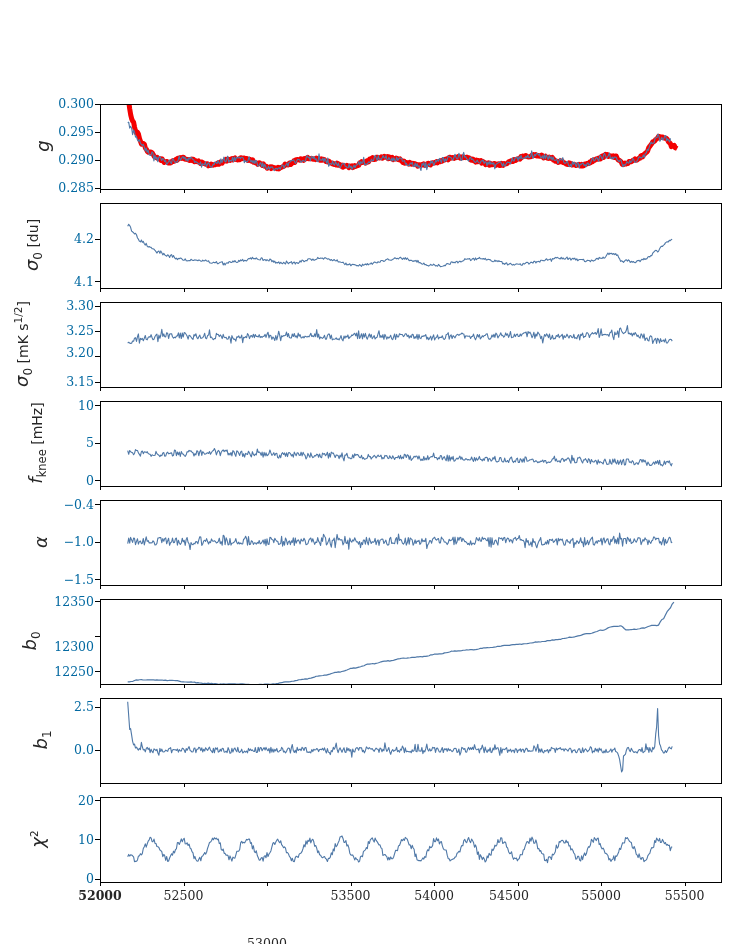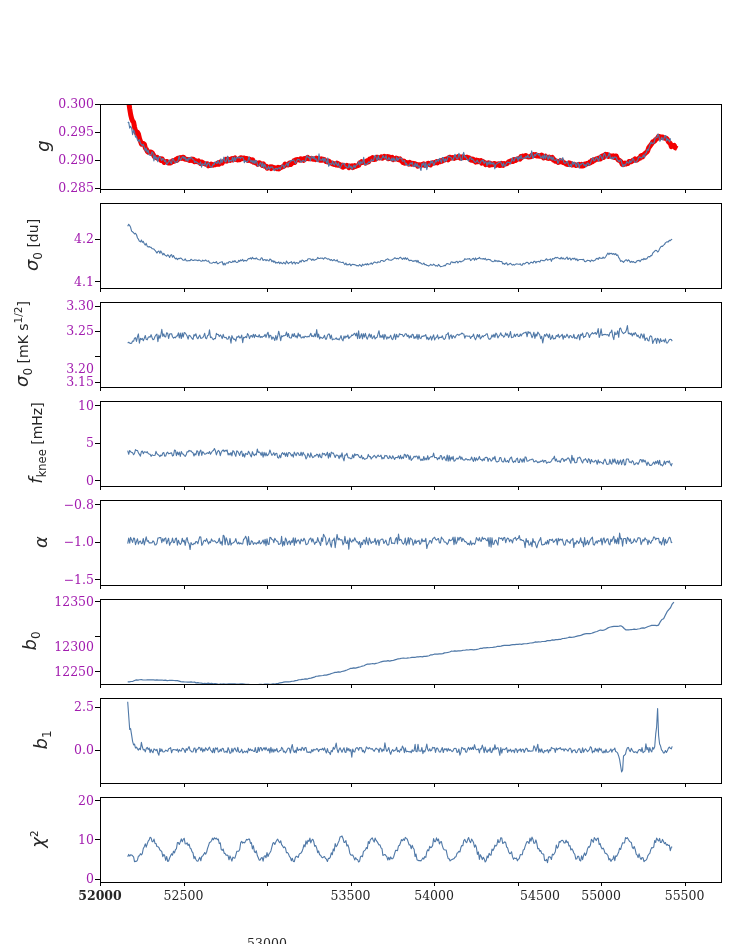--- a/index.html
+++ b/index.html
@@ -6,21 +6,21 @@
   .figure{position:relative;width:729px;height:944px;background:#ffffff;overflow:hidden;
           font-family:"DejaVu Serif",serif;color:#000;}
   .fig-title{position:absolute;top:10px;left:0;width:729px;text-align:center;
              font-size:13px;color:#262626;}
   .panel{position:absolute;left:100px;width:620px;height:84px;border:1px solid #000;
          box-sizing:content-box;background:#fff;}
   .panel svg{position:absolute;left:0;top:0;display:block;}
   .ytick-mark{position:absolute;width:5px;height:1px;background:#000;}
   .xtick-mark{position:absolute;width:1px;height:4px;background:#000;}
   .ytick-label{position:absolute;left:18px;width:76px;text-align:right;
-               font-size:12.5px;line-height:14px;color:#a21caf;}
+               font-size:12.5px;line-height:14px;color:#0369a1;}
   .xtick-label{position:absolute;width:64px;text-align:center;
                font-size:12.5px;line-height:15px;color:#262626;}
   .xaxis-label{position:absolute;left:100px;width:620px;top:904px;text-align:center;
                font-size:17px;color:#262626;}
   .ylabel{position:absolute;white-space:nowrap;transform:translate(-50%,-50%) rotate(-90deg);
           color:#262626;}
   .lp-var{font-family:"DejaVu Sans",sans-serif;font-style:italic;font-size:18px;}
   .lp-sub{font-family:"DejaVu Sans",sans-serif;font-size:12px;vertical-align:-4px;}
   .lp-usub{font-family:"DejaVu Sans",sans-serif;font-size:11.5px;vertical-align:-4px;}
   .lp-sup{font-family:"DejaVu Sans",sans-serif;font-size:10.5px;vertical-align:6px;}
@@ -73,21 +73,21 @@
     <div class="xtick-mark" style="left: 684.6px; top: 288px;"></div>
     <div class="ylabel" style="left: 33px; top: 245px;"><span class="lp-var">σ</span><span class="lp-sub">0</span><span class="lp-unit"> [du]</span></div>
     <div class="panel" style="top: 302px;">
       <svg width="620" height="84">
         <path d="M26.7 40.14L27.7 39.22L28.7 40.21L29.6 40.40L30.6 40.32L31.6 38.07L32.6 38.31L33.5 35.21L34.5 34.69L35.5 38.45L36.5 33.56L37.4 30.90L38.4 40.25L39.4 35.30L40.4 36.48L41.3 35.38L42.3 37.73L43.3 35.28L44.3 32.46L45.2 36.35L46.2 36.82L47.2 34.46L48.2 33.59L49.1 34.27L50.1 31.66L51.1 34.72L52.0 36.66L53.0 36.16L54.0 33.44L55.0 31.97L55.9 31.19L56.9 38.76L57.9 32.12L58.9 35.26L59.8 32.23L60.8 26.29L61.8 33.49L62.8 30.84L63.7 33.62L64.7 33.85L65.7 29.71L66.7 30.51L67.6 35.51L68.6 31.01L69.6 30.89L70.6 30.78L71.5 33.75L72.5 35.06L73.5 34.27L74.5 34.84L75.4 33.11L76.4 32.94L77.4 29.83L78.3 34.98L79.3 30.06L80.3 35.54L81.3 29.92L82.2 34.04L83.2 29.60L84.2 30.04L85.2 31.45L86.1 33.09L87.1 36.12L88.1 32.21L89.1 32.74L90.0 34.03L91.0 35.51L92.0 36.38L93.0 31.66L93.9 32.87L94.9 30.76L95.9 34.73L96.9 35.74L97.8 33.72L98.8 32.08L99.8 35.40L100.8 34.95L101.7 34.81L102.7 32.93L103.7 30.25L104.6 35.10L105.6 35.66L106.6 32.60L107.6 32.11L108.5 26.78L109.5 34.64L110.5 34.09L111.5 35.81L112.4 36.73L113.4 35.44L114.4 35.65L115.4 30.41L116.3 31.57L117.3 31.42L118.3 33.59L119.3 31.92L120.2 33.13L121.2 35.56L122.2 31.37L123.2 34.33L124.1 34.66L125.1 34.23L126.1 36.19L127.1 36.06L128.0 33.29L129.0 34.74L130.0 40.18L130.9 32.61L131.9 35.13L132.9 36.35L133.9 36.12L134.8 38.13L135.8 33.90L136.8 34.21L137.8 32.93L138.7 34.99L139.7 34.62L140.7 32.12L141.7 39.62L142.6 34.25L143.6 34.77L144.6 33.59L145.6 34.62L146.5 30.65L147.5 31.96L148.5 35.58L149.5 33.08L150.4 32.51L151.4 34.17L152.4 31.23L153.4 34.72L154.3 31.46L155.3 33.56L156.3 33.31L157.2 34.03L158.2 31.64L159.2 34.56L160.2 33.49L161.1 34.34L162.1 33.41L163.1 33.23L164.1 31.38L165.0 34.39L166.0 31.30L167.0 29.21L168.0 34.94L168.9 32.10L169.9 32.73L170.9 36.33L171.9 33.97L172.8 35.06L173.8 37.49L174.8 32.50L175.8 36.98L176.7 33.25L177.7 28.23L178.7 32.44L179.7 37.61L180.6 32.79L181.6 33.65L182.6 32.61L183.5 32.69L184.5 32.22L185.5 29.11L186.5 33.69L187.4 30.48L188.4 34.50L189.4 35.06L190.4 34.89L191.3 30.96L192.3 33.52L193.3 30.49L194.3 34.03L195.2 32.83L196.2 34.94L197.2 30.11L198.2 33.22L199.1 31.61L200.1 34.84L201.1 34.64L202.1 33.60L203.0 34.88L204.0 33.16L205.0 33.57L206.0 34.13L206.9 33.28L207.9 33.82L208.9 32.33L209.8 30.28L210.8 33.47L211.8 32.79L212.8 33.79L213.7 30.79L214.7 33.67L215.7 26.65L216.7 34.32L217.6 31.10L218.6 35.92L219.6 34.09L220.6 34.75L221.5 35.43L222.5 34.44L223.5 32.32L224.5 36.22L225.4 36.18L226.4 32.53L227.4 31.08L228.4 31.14L229.3 35.69L230.3 32.04L231.3 36.91L232.3 36.13L233.2 36.29L234.2 36.01L235.2 34.84L236.1 36.48L237.1 35.89L238.1 36.86L239.1 34.91L240.0 32.63L241.0 36.38L242.0 37.80L243.0 33.01L243.9 35.22L244.9 33.09L245.9 34.11L246.9 31.92L247.8 35.59L248.8 34.13L249.8 33.75L250.8 31.92L251.7 32.41L252.7 31.11L253.7 30.27L254.7 32.86L255.6 30.09L256.6 35.69L257.6 27.73L258.6 35.55L259.5 33.65L260.5 30.71L261.5 35.83L262.4 30.67L263.4 34.09L264.4 30.28L265.4 34.55L266.3 36.18L267.3 33.42L268.3 30.85L269.3 34.25L270.2 31.40L271.2 35.71L272.2 34.25L273.2 32.65L274.1 36.01L275.1 34.68L276.1 34.18L277.1 30.69L278.0 27.76L279.0 34.45L280.0 32.64L281.0 34.56L281.9 31.58L282.9 36.30L283.9 31.37L284.9 33.52L285.8 36.15L286.8 33.89L287.8 35.15L288.7 34.05L289.7 32.31L290.7 35.90L291.7 36.68L292.6 34.01L293.6 30.97L294.6 36.46L295.6 31.31L296.5 33.92L297.5 33.91L298.5 30.72L299.5 31.49L300.4 31.50L301.4 31.64L302.4 33.56L303.4 32.53L304.3 30.74L305.3 30.82L306.3 33.51L307.3 32.10L308.2 35.09L309.2 32.71L310.2 34.53L311.2 31.25L312.1 31.47L313.1 35.52L314.1 33.64L315.0 35.16L316.0 31.34L317.0 36.41L318.0 31.47L318.9 35.08L319.9 35.64L320.9 33.13L321.9 33.56L322.8 32.78L323.8 32.95L324.8 31.59L325.8 36.19L326.7 34.26L327.7 36.71L328.7 34.92L329.7 33.16L330.6 37.08L331.6 34.17L332.6 31.86L333.6 36.99L334.5 34.96L335.5 34.36L336.5 31.88L337.5 35.92L338.4 34.41L339.4 34.33L340.4 34.57L341.3 32.75L342.3 35.62L343.3 36.50L344.3 35.35L345.2 31.54L346.2 31.28L347.2 29.70L348.2 36.13L349.1 33.05L350.1 31.77L351.1 35.52L352.1 32.61L353.0 33.53L354.0 34.80L355.0 32.72L356.0 31.72L356.9 31.26L357.9 32.48L358.9 31.23L359.9 31.20L360.8 29.99L361.8 30.74L362.8 31.00L363.8 35.21L364.7 32.87L365.7 32.97L366.7 33.16L367.6 33.26L368.6 33.00L369.6 35.44L370.6 33.48L371.5 33.44L372.5 31.11L373.5 34.61L374.5 36.80L375.4 34.63L376.4 31.50L377.4 34.03L378.4 31.59L379.3 35.86L380.3 34.69L381.3 32.70L382.3 33.94L383.2 32.50L384.2 32.51L385.2 30.94L386.2 30.74L387.1 34.49L388.1 36.10L389.1 36.08L390.1 34.96L391.0 32.03L392.0 33.97L393.0 31.31L393.9 34.32L394.9 30.13L395.9 31.30L396.9 34.95L397.8 33.35L398.8 32.03L399.8 29.82L400.8 32.60L401.7 32.33L402.7 34.21L403.7 33.18L404.7 29.93L405.6 32.30L406.6 30.90L407.6 34.35L408.6 31.96L409.5 28.51L410.5 34.60L411.5 34.33L412.5 34.07L413.4 31.12L414.4 33.56L415.4 31.48L416.4 31.13L417.3 33.46L418.3 33.40L419.3 30.96L420.2 32.95L421.2 31.00L422.2 30.52L423.2 29.69L424.1 29.70L425.1 28.96L426.1 33.77L427.1 28.44L428.0 30.15L429.0 29.12L430.0 31.23L431.0 34.63L431.9 32.88L432.9 29.26L433.9 35.32L434.9 30.95L435.8 33.06L436.8 29.02L437.8 30.51L438.8 32.06L439.7 35.60L440.7 33.31L441.7 40.04L442.7 34.85L443.6 31.46L444.6 33.16L445.6 30.87L446.5 32.33L447.5 34.63L448.5 31.02L449.5 36.45L450.4 35.23L451.4 32.25L452.4 36.05L453.4 35.36L454.3 35.63L455.3 32.49L456.3 33.40L457.3 31.26L458.2 34.67L459.2 33.20L460.2 32.78L461.2 31.21L462.1 36.25L463.1 32.55L464.1 34.54L465.1 33.33L466.0 31.17L467.0 33.29L468.0 35.09L469.0 32.47L469.9 32.67L470.9 34.46L471.9 34.69L472.8 31.34L473.8 35.39L474.8 34.62L475.8 35.72L476.7 32.90L477.7 31.61L478.7 36.99L479.7 31.30L480.6 32.30L481.6 30.10L482.6 34.62L483.6 33.45L484.5 33.47L485.5 29.78L486.5 29.71L487.5 31.20L488.4 34.54L489.4 31.89L490.4 30.89L491.4 29.70L492.3 30.88L493.3 30.39L494.3 29.48L495.3 31.37L496.2 29.82L497.2 25.64L498.2 34.47L499.1 31.88L500.1 25.73L501.1 32.56L502.1 31.56L503.0 31.79L504.0 31.22L505.0 31.68L506.0 31.90L506.9 31.53L507.9 33.35L508.9 29.82L509.9 29.30L510.8 27.02L511.8 33.41L512.8 36.60L513.8 28.99L514.7 31.58L515.7 31.03L516.7 27.90L517.7 34.32L518.6 25.72L519.6 25.09L520.6 27.91L521.6 29.70L522.5 30.68L523.5 29.81L524.5 29.28L525.4 27.04L526.4 22.51L527.4 30.70L528.4 30.12L529.3 31.53L530.3 30.14L531.3 33.02L532.3 30.17L533.2 31.81L534.2 29.48L535.2 31.35L536.2 33.53L537.1 32.12L538.1 34.23L539.1 35.14L540.1 30.81L541.0 31.82L542.0 35.17L543.0 30.92L544.0 37.42L544.9 35.49L545.9 34.85L546.9 37.54L547.9 38.00L548.8 33.64L549.8 32.75L550.8 33.97L551.7 40.53L552.7 37.89L553.7 36.28L554.7 35.40L555.6 40.49L556.6 35.27L557.6 36.62L558.6 40.00L559.5 35.67L560.5 38.55L561.5 37.85L562.5 37.02L563.4 38.89L564.4 35.89L565.4 39.92L566.4 39.98L567.3 38.52L568.3 36.76L569.3 36.39L570.3 36.56L571.2 38.14" fill="none" stroke="#4f78a7" stroke-width="1.1" stroke-linejoin="round"></path>
       </svg>
     </div>
     <div class="ytick-mark" style="left: 95px; top: 381.5px;"></div>
     <div class="ytick-label" style="top: 374.952px;">3.15</div>
     <div class="ytick-mark" style="left: 95px; top: 356.2px;"></div>
-    <div class="ytick-label" style="top: 362px;">3.20</div>
+    <div class="ytick-label" style="top: 346px;">3.20</div>
     <div class="ytick-mark" style="left: 95px; top: 330.8px;"></div>
     <div class="ytick-label" style="top: 324.349px;">3.25</div>
     <div class="ytick-mark" style="left: 95px; top: 305.5px;"></div>
     <div class="ytick-label" style="top: 299.048px;">3.30</div>
     <div class="xtick-mark" style="left: 100px; top: 387px;"></div>
     <div class="xtick-mark" style="left: 183.5px; top: 387px;"></div>
     <div class="xtick-mark" style="left: 267px; top: 387px;"></div>
     <div class="xtick-mark" style="left: 350.5px; top: 387px;"></div>
     <div class="xtick-mark" style="left: 434.1px; top: 387px;"></div>
     <div class="xtick-mark" style="left: 517.6px; top: 387px;"></div>
@@ -113,21 +113,21 @@
     <div class="xtick-mark" style="left: 517.6px; top: 486px;"></div>
     <div class="xtick-mark" style="left: 601.1px; top: 486px;"></div>
     <div class="xtick-mark" style="left: 684.6px; top: 486px;"></div>
     <div class="ylabel" style="left: 37px; top: 443px;"><span class="lp-var">f</span><span class="lp-usub">knee</span><span class="lp-unit"> [mHz]</span></div>
     <div class="panel" style="top: 500px;">
       <svg width="620" height="84">
         <path d="M26.7 42.57L27.7 37.15L28.7 42.07L29.6 36.41L30.6 38.91L31.6 41.37L32.6 37.13L33.5 37.36L34.5 43.59L35.5 40.34L36.5 37.78L37.4 43.10L38.4 40.61L39.4 39.96L40.4 42.68L41.3 42.21L42.3 37.46L43.3 43.89L44.3 39.53L45.2 35.76L46.2 40.42L47.2 39.58L48.2 42.04L49.1 41.70L50.1 41.86L51.1 41.64L52.0 39.78L53.0 40.97L54.0 43.98L55.0 43.79L55.9 42.39L56.9 37.08L57.9 36.85L58.9 36.46L59.8 36.59L60.8 41.59L61.8 37.64L62.8 40.19L63.7 37.68L64.7 36.89L65.7 42.80L66.7 39.70L67.6 37.22L68.6 44.30L69.6 41.59L70.6 41.09L71.5 37.01L72.5 41.73L73.5 41.43L74.5 37.73L75.4 37.00L76.4 44.12L77.4 39.19L78.3 41.79L79.3 43.47L80.3 41.98L81.3 37.22L82.2 40.84L83.2 39.44L84.2 44.33L85.2 38.37L86.1 36.55L87.1 41.27L88.1 42.90L89.1 48.56L90.0 41.55L91.0 43.34L92.0 43.77L93.0 42.22L93.9 42.84L94.9 40.58L95.9 40.86L96.9 42.67L97.8 38.83L98.8 35.79L99.8 36.07L100.8 44.33L101.7 43.04L102.7 39.90L103.7 39.31L104.6 40.33L105.6 37.57L106.6 40.56L107.6 42.94L108.5 40.70L109.5 41.73L110.5 37.93L111.5 40.04L112.4 40.31L113.4 39.81L114.4 40.44L115.4 41.97L116.3 41.56L117.3 40.37L118.3 37.16L119.3 42.62L120.2 40.64L121.2 44.25L122.2 34.23L123.2 35.17L124.1 43.59L125.1 36.82L126.1 39.24L127.1 43.92L128.0 43.57L129.0 37.46L130.0 44.10L130.9 42.21L131.9 42.02L132.9 41.29L133.9 40.36L134.8 37.58L135.8 41.62L136.8 42.86L137.8 41.12L138.7 42.94L139.7 41.98L140.7 42.85L141.7 42.98L142.6 38.22L143.6 37.68L144.6 35.22L145.6 37.50L146.5 44.30L147.5 35.62L148.5 43.61L149.5 43.18L150.4 39.74L151.4 40.36L152.4 43.39L153.4 41.81L154.3 41.97L155.3 43.05L156.3 41.42L157.2 42.31L158.2 39.48L159.2 42.87L160.2 42.29L161.1 40.86L162.1 38.96L163.1 43.00L164.1 38.19L165.0 44.72L166.0 37.74L167.0 43.11L168.0 43.35L168.9 36.35L169.9 36.86L170.9 38.54L171.9 38.77L172.8 41.63L173.8 37.26L174.8 39.02L175.8 40.32L176.7 40.27L177.7 43.56L178.7 43.02L179.7 42.48L180.6 35.24L181.6 45.24L182.6 40.45L183.5 44.17L184.5 36.95L185.5 39.29L186.5 43.70L187.4 40.92L188.4 39.94L189.4 43.63L190.4 39.80L191.3 41.41L192.3 36.82L193.3 44.33L194.3 36.94L195.2 42.16L196.2 39.80L197.2 38.76L198.2 40.34L199.1 43.01L200.1 38.13L201.1 39.84L202.1 40.01L203.0 37.26L204.0 39.23L205.0 43.70L206.0 43.33L206.9 42.65L207.9 39.12L208.9 37.71L209.8 37.00L210.8 40.98L211.8 37.77L212.8 40.90L213.7 43.38L214.7 41.00L215.7 41.54L216.7 36.65L217.6 40.15L218.6 41.79L219.6 44.44L220.6 36.90L221.5 40.34L222.5 33.35L223.5 35.21L224.5 36.69L225.4 43.97L226.4 42.57L227.4 40.08L228.4 37.10L229.3 42.84L230.3 46.14L231.3 39.36L232.3 39.12L233.2 37.09L234.2 46.80L235.2 38.72L236.1 33.43L237.1 38.97L238.1 37.40L239.1 38.97L240.0 38.89L241.0 38.88L242.0 43.85L243.0 41.67L243.9 35.41L244.9 41.71L245.9 42.52L246.9 39.15L247.8 48.16L248.8 37.07L249.8 40.03L250.8 41.18L251.7 38.89L252.7 40.02L253.7 36.81L254.7 39.25L255.6 40.96L256.6 40.82L257.6 43.16L258.6 40.48L259.5 46.68L260.5 41.51L261.5 43.57L262.4 39.07L263.4 39.04L264.4 43.13L265.4 36.37L266.3 40.94L267.3 43.85L268.3 36.98L269.3 39.93L270.2 42.44L271.2 40.70L272.2 41.37L273.2 40.55L274.1 37.41L275.1 43.72L276.1 40.06L277.1 38.86L278.0 44.37L279.0 39.40L280.0 38.60L281.0 37.93L281.9 38.33L282.9 42.50L283.9 40.73L284.9 39.14L285.8 42.90L286.8 44.24L287.8 43.56L288.7 37.52L289.7 36.35L290.7 42.42L291.7 41.91L292.6 42.35L293.6 42.69L294.6 38.09L295.6 36.63L296.5 42.97L297.5 33.07L298.5 39.51L299.5 38.34L300.4 39.05L301.4 42.13L302.4 43.16L303.4 41.76L304.3 37.09L305.3 44.18L306.3 41.53L307.3 36.66L308.2 43.16L309.2 36.99L310.2 37.96L311.2 38.88L312.1 44.26L313.1 42.27L314.1 38.85L315.0 42.54L316.0 40.03L317.0 40.47L318.0 39.26L318.9 43.34L319.9 42.20L320.9 37.73L321.9 40.75L322.8 39.53L323.8 40.52L324.8 37.35L325.8 47.53L326.7 43.80L327.7 42.48L328.7 39.62L329.7 39.90L330.6 42.19L331.6 38.21L332.6 37.08L333.6 36.22L334.5 38.29L335.5 39.12L336.5 38.06L337.5 37.54L338.4 41.92L339.4 41.85L340.4 36.15L341.3 37.67L342.3 38.35L343.3 41.08L344.3 40.93L345.2 41.83L346.2 43.56L347.2 41.91L348.2 38.19L349.1 39.66L350.1 39.40L351.1 38.74L352.1 36.15L353.0 43.69L354.0 36.06L355.0 43.03L356.0 41.10L356.9 36.37L357.9 39.23L358.9 36.41L359.9 36.61L360.8 40.51L361.8 37.29L362.8 38.72L363.8 40.62L364.7 40.63L365.7 41.62L366.7 43.54L367.6 42.44L368.6 43.98L369.6 39.87L370.6 43.92L371.5 42.24L372.5 42.21L373.5 43.44L374.5 41.20L375.4 36.49L376.4 38.33L377.4 39.63L378.4 36.68L379.3 40.00L380.3 40.30L381.3 36.14L382.3 38.35L383.2 37.31L384.2 37.53L385.2 39.13L386.2 39.90L387.1 36.67L388.1 45.47L389.1 36.44L390.1 46.17L391.0 36.88L392.0 43.59L393.0 43.03L393.9 39.56L394.9 39.04L395.9 41.80L396.9 44.08L397.8 36.64L398.8 37.11L399.8 37.74L400.8 36.99L401.7 39.52L402.7 36.83L403.7 36.43L404.7 41.76L405.6 38.62L406.6 37.03L407.6 37.67L408.6 40.78L409.5 38.66L410.5 39.28L411.5 41.95L412.5 37.72L413.4 37.48L414.4 36.39L415.4 39.31L416.4 37.57L417.3 37.41L418.3 34.53L419.3 39.04L420.2 38.45L421.2 39.53L422.2 39.20L423.2 41.01L424.1 46.75L425.1 37.50L426.1 41.15L427.1 39.49L428.0 44.05L429.0 43.84L430.0 40.94L431.0 45.61L431.9 37.60L432.9 41.42L433.9 40.63L434.9 44.32L435.8 46.74L436.8 43.04L437.8 40.35L438.8 38.86L439.7 36.49L440.7 43.65L441.7 43.89L442.7 43.39L443.6 43.50L444.6 41.07L445.6 43.06L446.5 39.31L447.5 43.03L448.5 38.43L449.5 38.67L450.4 39.52L451.4 38.10L452.4 41.39L453.4 40.53L454.3 39.09L455.3 37.88L456.3 43.93L457.3 37.40L458.2 39.81L459.2 38.06L460.2 39.17L461.2 37.99L462.1 41.05L463.1 44.20L464.1 44.07L465.1 39.52L466.0 38.57L467.0 40.91L468.0 40.67L469.0 42.41L469.9 39.12L470.9 38.87L471.9 37.42L472.8 46.57L473.8 41.60L474.8 42.98L475.8 39.77L476.7 40.49L477.7 42.54L478.7 40.61L479.7 36.74L480.6 41.63L481.6 40.88L482.6 45.78L483.6 36.52L484.5 43.92L485.5 42.41L486.5 39.33L487.5 43.70L488.4 41.20L489.4 38.83L490.4 37.32L491.4 36.12L492.3 43.49L493.3 44.10L494.3 41.76L495.3 40.09L496.2 42.30L497.2 39.52L498.2 40.30L499.1 40.15L500.1 37.34L501.1 43.91L502.1 38.05L503.0 36.83L504.0 41.97L505.0 39.94L506.0 38.14L506.9 37.81L507.9 42.89L508.9 43.82L509.9 38.21L510.8 40.44L511.8 37.63L512.8 35.25L513.8 42.09L514.7 38.37L515.7 42.65L516.7 36.93L517.7 42.88L518.6 31.97L519.6 38.06L520.6 37.37L521.6 45.23L522.5 37.71L523.5 37.43L524.5 37.52L525.4 42.75L526.4 36.29L527.4 37.91L528.4 40.41L529.3 37.78L530.3 42.54L531.3 41.57L532.3 40.98L533.2 37.84L534.2 39.77L535.2 41.28L536.2 39.20L537.1 36.67L538.1 36.89L539.1 37.18L540.1 43.66L541.0 41.16L542.0 38.53L543.0 40.12L544.0 36.84L544.9 38.46L545.9 38.75L546.9 43.63L547.9 39.12L548.8 40.97L549.8 42.41L550.8 39.81L551.7 39.20L552.7 35.91L553.7 36.36L554.7 38.73L555.6 37.34L556.6 37.49L557.6 37.29L558.6 42.04L559.5 40.60L560.5 43.75L561.5 39.91L562.5 36.58L563.4 44.11L564.4 38.19L565.4 42.27L566.4 41.20L567.3 38.45L568.3 36.30L569.3 37.00L570.3 41.63L571.2 40.94" fill="none" stroke="#4f78a7" stroke-width="1.1" stroke-linejoin="round"></path>
       </svg>
     </div>
     <div class="ytick-mark" style="left: 95px; top: 504px;"></div>
-    <div class="ytick-label" style="top: 497.5px;">−0.8</div>
+    <div class="ytick-label" style="top: 497.5px;">−0.4</div>
     <div class="ytick-mark" style="left: 95px; top: 541.5px;"></div>
     <div class="ytick-label" style="top: 535px;">−1.0</div>
     <div class="ytick-mark" style="left: 95px; top: 579px;"></div>
     <div class="ytick-label" style="top: 572.5px;">−1.5</div>
     <div class="xtick-mark" style="left: 100px; top: 585px;"></div>
     <div class="xtick-mark" style="left: 183.5px; top: 585px;"></div>
     <div class="xtick-mark" style="left: 267px; top: 585px;"></div>
     <div class="xtick-mark" style="left: 350.5px; top: 585px;"></div>
     <div class="xtick-mark" style="left: 434.1px; top: 585px;"></div>
     <div class="xtick-mark" style="left: 517.6px; top: 585px;"></div>
@@ -190,16 +190,16 @@
     <div class="xtick-mark" style="left: 434.1px; top: 882px;"></div>
     <div class="xtick-mark" style="left: 517.6px; top: 882px;"></div>
     <div class="xtick-mark" style="left: 601.1px; top: 882px;"></div>
     <div class="xtick-mark" style="left: 684.6px; top: 882px;"></div>
     <div class="ylabel" style="left: 37px; top: 839px;"><span class="lp-var">χ</span><span class="lp-sup">2</span></div>
     <div class="xtick-label" style="left: 68px; top: 888px; font-weight: bold;">52000</div>
     <div class="xtick-label" style="left: 151.5px; top: 888px;">52500</div>
     <div class="xtick-label" style="left: 235px; top: 936px;">53000</div>
     <div class="xtick-label" style="left: 318.5px; top: 888px;">53500</div>
     <div class="xtick-label" style="left: 402.1px; top: 888px;">54000</div>
-    <div class="xtick-label" style="left: 508px; top: 888px;">54500</div>
+    <div class="xtick-label" style="left: 477px; top: 888px;">54500</div>
     <div class="xtick-label" style="left: 569.1px; top: 888px;">55000</div>
     <div class="xtick-label" style="left: 652.6px; top: 888px;">55500</div>
   </div>
 
 </body></html>

